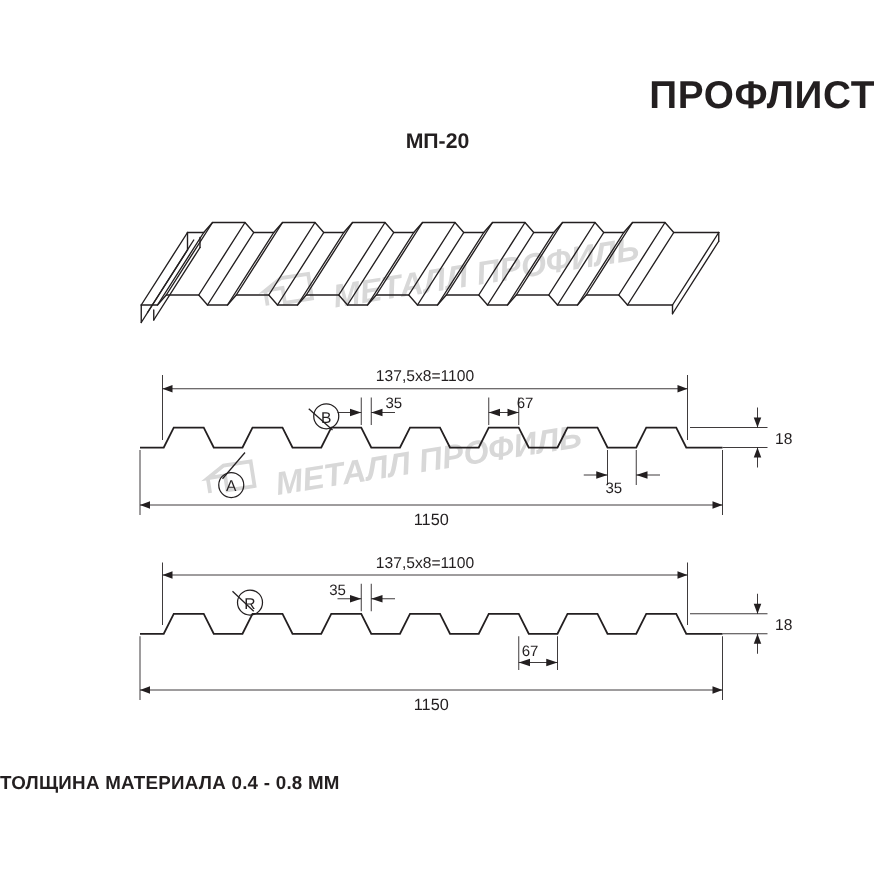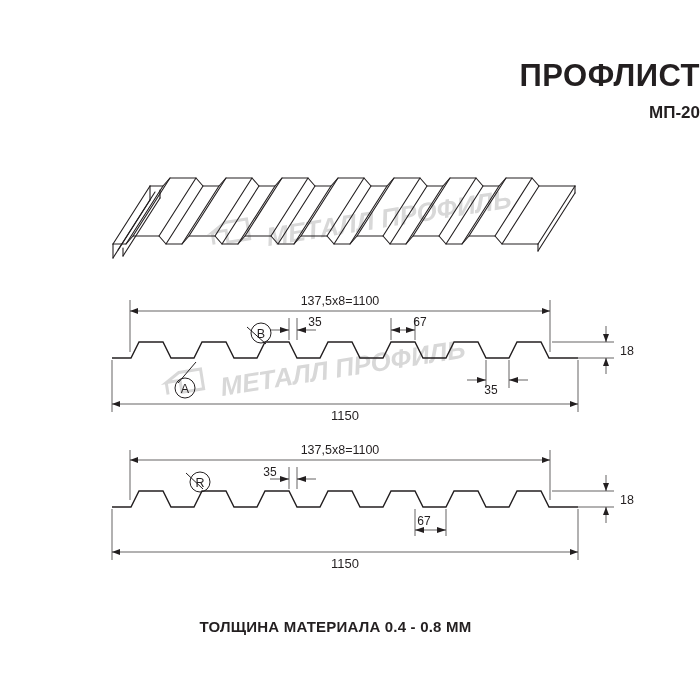--- a/index.html
+++ b/index.html
@@ -28,34 +28,33 @@
     text-align: right;
     font-size: 31px;
     font-weight: bold;
     letter-spacing: 0.5px;
   }
   .subtitle {
     position: absolute;
     top: 103px;
     left: 0;
     width: 700px;
-    text-align: right;
+    text-align: center;
     font-size: 17px;
     font-weight: bold;
   }
   .footer {
     position: absolute;
     top: 618px;
     left: 0;
     width: 639px;
-    text-align: center;
+    text-align: left;
     font-size: 15px;
     font-weight: bold;
     letter-spacing: 0.2px;
-    padding-left: 16px;
   }
   svg.draw {
     position: absolute;
     left: 0;
     top: 0;
   }
   .wm-text {
     font-family: "Liberation Sans", sans-serif;
     font-weight: bold;
     font-style: italic;

